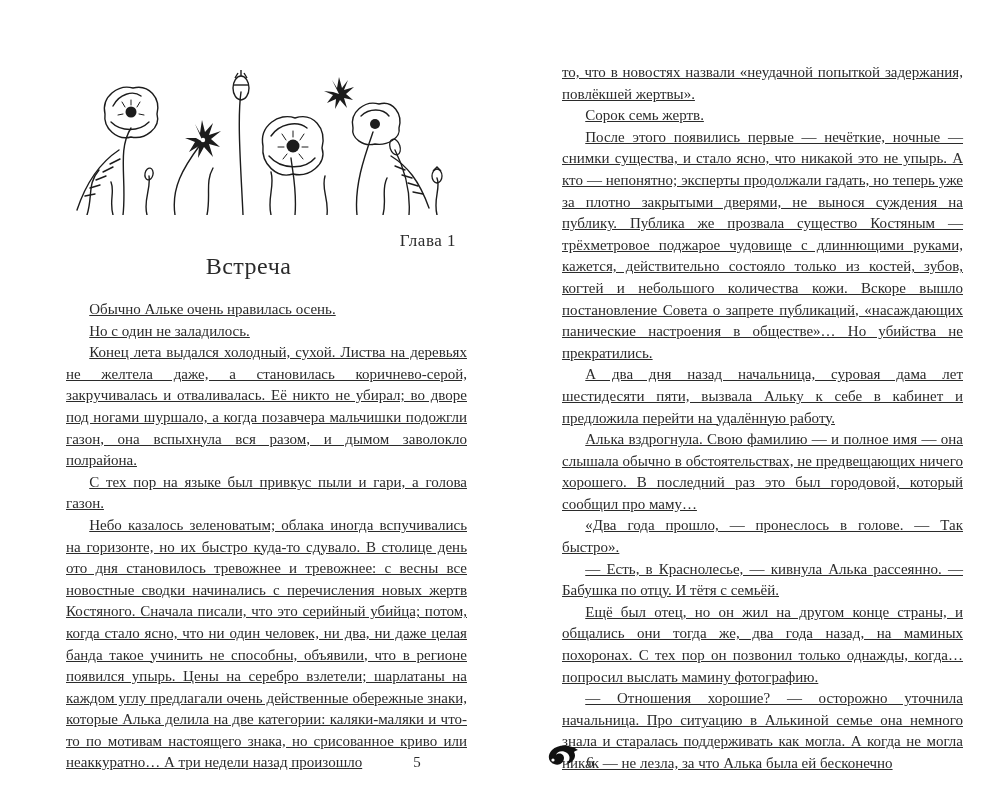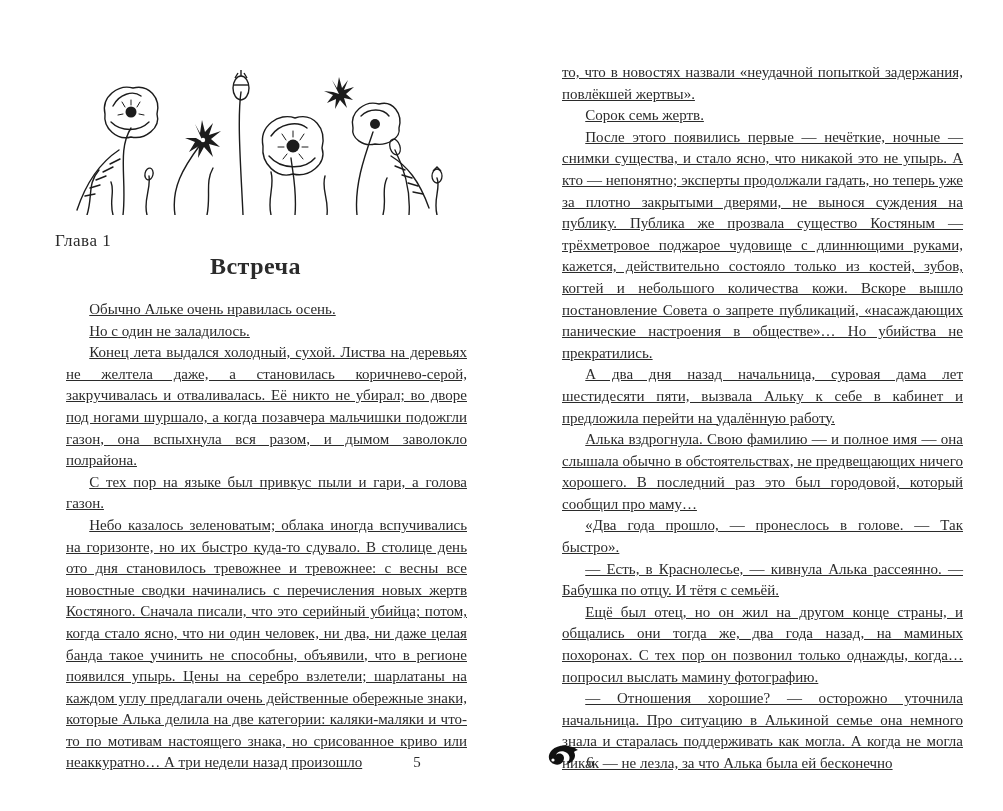--- a/index.html
+++ b/index.html
@@ -11,25 +11,25 @@
     font-family:"Liberation Serif", serif;
     color:#2b2b2b;
     overflow:hidden;
   }
   .illustration {
     position:absolute; left:57px; top:50px; width:396px; height:165px;
   }
   .illustration svg { width:100%; height:100%; display:block; }
   .chapter-label {
     position:absolute; left:55px; top:231px; width:401px;
-    text-align:left; font-size:17px; letter-spacing:0.5px;
+    text-align:right; font-size:17px; letter-spacing:0.5px;
   }
   .chapter-title {
-    position:absolute; left:55px; top:253px; width:401px;
-    text-align:center; font-size:24px; font-weight:bold; letter-spacing:0.5px;
+    position:absolute; left:48px; top:253px; width:401px;
+    text-align:center; font-size:24px; font-weight:normal; letter-spacing:0.5px;
   }
   .page-body {
     position:absolute; width:401px;
     font-size:15px; line-height:21.6px;
     text-align:justify;
     hyphens:auto;
   }
   .left-body  { left:43px;  top:299px;margin-left:23px; }
   .right-body { left:562px; top:62px; }
   .page-body p { text-indent:1.55em;text-decoration:underline; }

